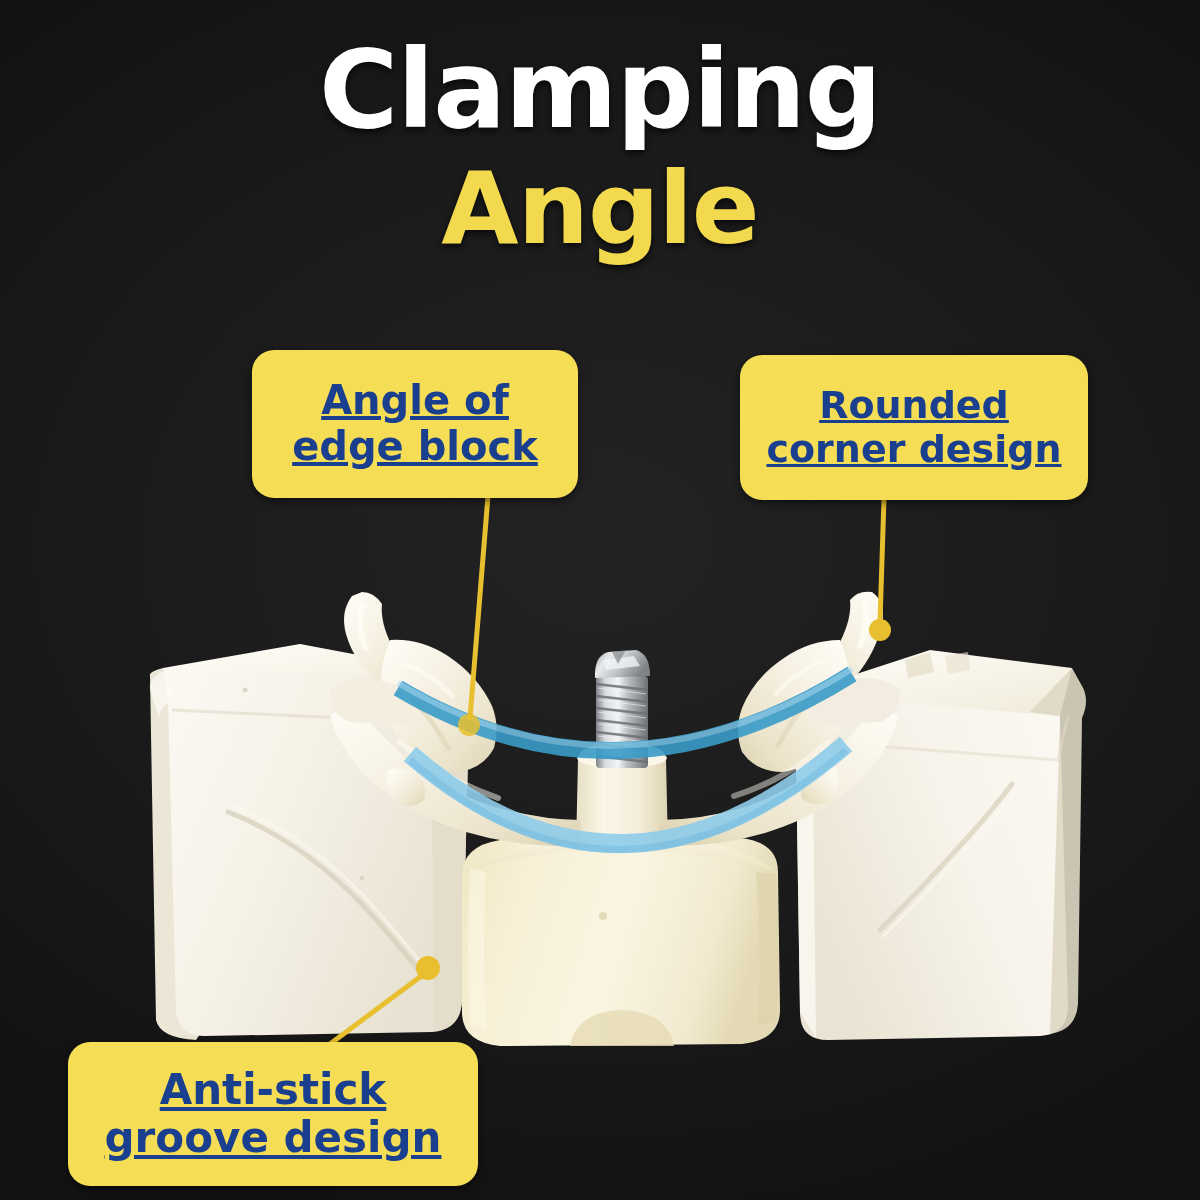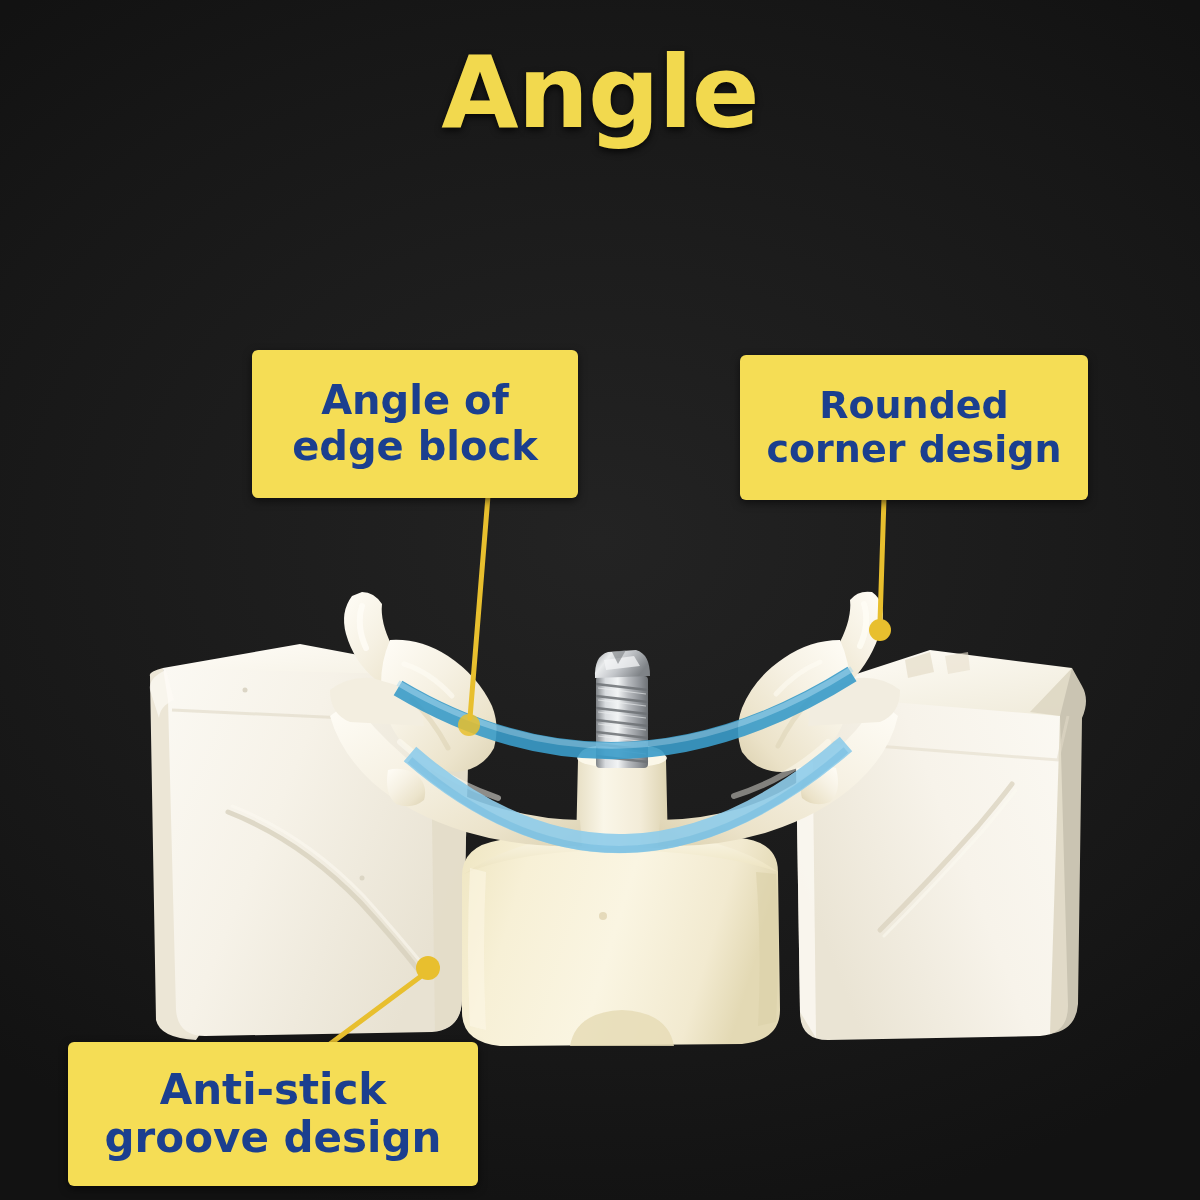--- a/index.html
+++ b/index.html
@@ -34,50 +34,51 @@
     color: #ffffff;
     letter-spacing: -1px;
     text-shadow: 0 3px 7px rgba(0,0,0,0.75);
   }
   .title-line2 {
     font-family: "DejaVu Sans", sans-serif;
     font-weight: bold;
     font-size: 100px;
     line-height: 1.05;
     color: #f2d94e;
-    margin-top: 4px;
+    margin-top: 12px;
     letter-spacing: -1px;
     text-shadow: 0 3px 7px rgba(0,0,0,0.75);
   }
 
   
   #product {
     position: absolute;
     left: 0; top: 0;
     width: 1200px; height: 1200px;
     z-index: 10;
   }
 
   
   .callout {
     position: absolute;
     background: #f5dd55;
     color: #1b3f8f;
-    border-radius: 6px;
+    border-radius: 22px;
     text-align: center;
     font-family: "DejaVu Sans", sans-serif;
     font-weight: bold;
     box-shadow: 0 3px 8px rgba(0,0,0,0.55);
     z-index: 60;
     display: flex;
     align-items: center;
     justify-content: center;
     padding: 10px 18px;
     box-sizing: border-box;
     line-height: 1.14;
+    text-decoration: underline;
   }
   #callout-edge-block {
     left: 252px; top: 350px;
     width: 326px; height: 148px;
     font-size: 40px;
   }
   #callout-rounded-corner {
     left: 740px; top: 355px;
     width: 348px; height: 145px;
     font-size: 38px;
@@ -96,20 +97,21 @@
     z-index: 55;
     pointer-events: none;
   }
 </style>
 </head>
 <body>
 
 <div id="stage">
 
   <div class="title-wrap">
+    <div class="title-line1">Clamping</div>
     <div class="title-line2">Angle</div>
   </div>
 
   <svg id="product" viewBox="0 0 1200 1200">
     <defs>
       <linearGradient id="gWhiteBlockL" x1="0" y1="0" x2="1" y2="0.5">
         <stop offset="0%" stop-color="#fbf9f3"></stop>
         <stop offset="45%" stop-color="#f6f2e8"></stop>
         <stop offset="100%" stop-color="#e8e2d2"></stop>
       </linearGradient>

